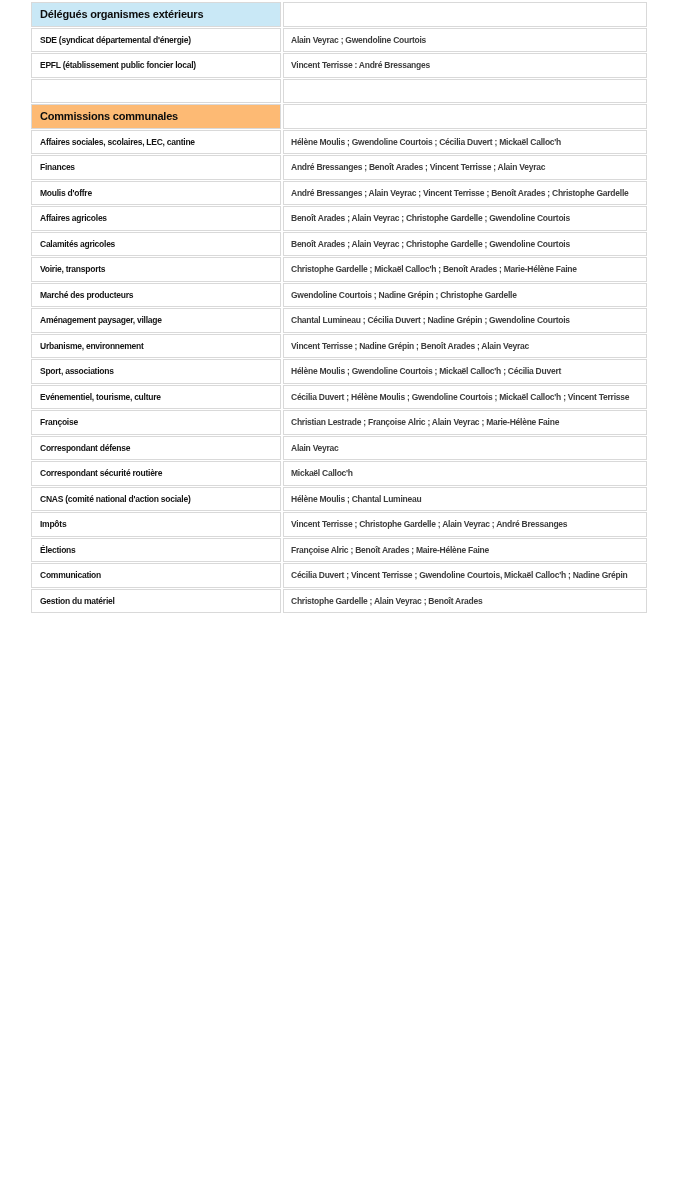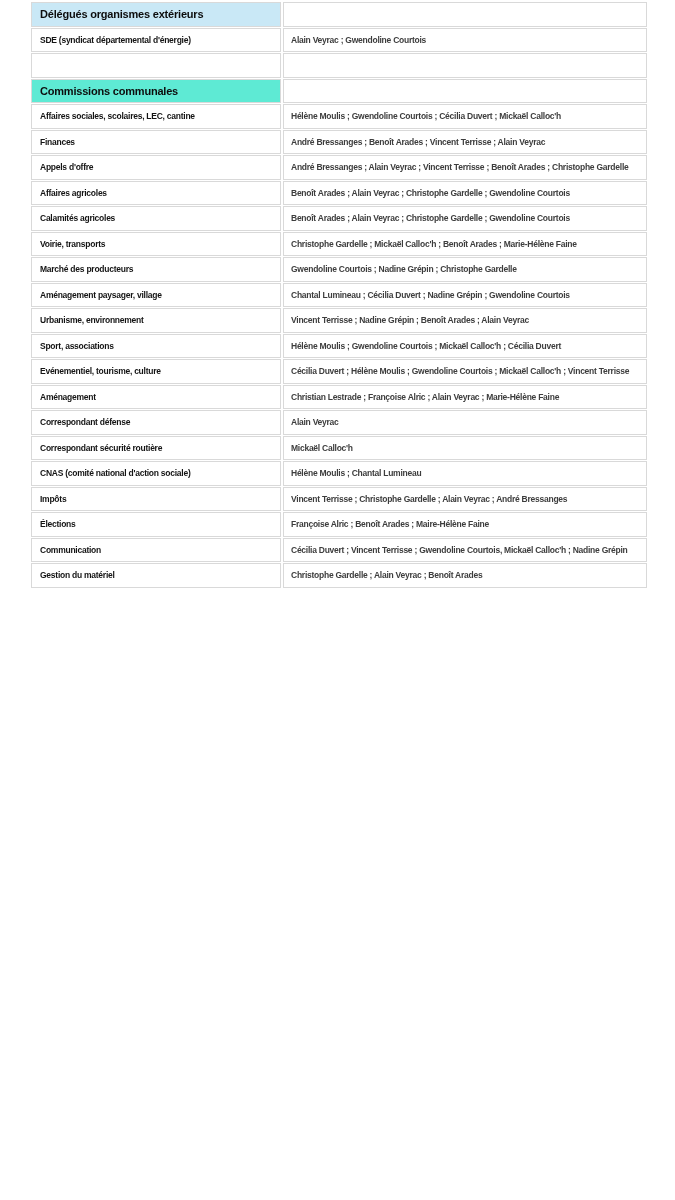--- a/index.html
+++ b/index.html
@@ -75,37 +75,41 @@
       <tbody>
           <tr>
             <td class="section-header" style="background: rgb(201, 232, 246);">Délégués organismes extérieurs</td>
             <td class="members"></td>
           </tr>
           <tr>
             <td class="label">SDE (syndicat départemental d'énergie)</td>
             <td class="members">Alain Veyrac ; Gwendoline Courtois</td>
           </tr>
           <tr>
+            <td class="label">EPFL (établissement public foncier local)</td>
+            <td class="members">Vincent Terrisse : André Bressanges</td>
+          </tr>
+          <tr>
             <td class="label"></td>
             <td class="members"></td>
           </tr>
           <tr>
-            <td class="section-header" style="background: #5eead4;">Commissions communales</td>
+            <td class="section-header" style="background: #fdba74;">Commissions communales</td>
             <td class="members"></td>
           </tr>
           <tr>
             <td class="label">Affaires sociales, scolaires, LEC, cantine</td>
             <td class="members">Hélène Moulis ; Gwendoline Courtois ; Cécilia Duvert ; Mickaël Calloc'h</td>
           </tr>
           <tr>
             <td class="label">Finances</td>
             <td class="members">André Bressanges ; Benoît Arades ; Vincent Terrisse ; Alain Veyrac</td>
           </tr>
           <tr>
-            <td class="label">Appels d'offre</td>
+            <td class="label">Moulis d'offre</td>
             <td class="members">André Bressanges ; Alain Veyrac ; Vincent Terrisse ; Benoît Arades ; Christophe Gardelle</td>
           </tr>
           <tr>
             <td class="label">Affaires agricoles</td>
             <td class="members">Benoît Arades ; Alain Veyrac ; Christophe Gardelle ; Gwendoline Courtois</td>
           </tr>
           <tr>
             <td class="label">Calamités agricoles</td>
             <td class="members">Benoît Arades ; Alain Veyrac ; Christophe Gardelle ; Gwendoline Courtois</td>
           </tr>
@@ -127,21 +131,21 @@
           </tr>
           <tr>
             <td class="label">Sport, associations</td>
             <td class="members">Hélène Moulis ; Gwendoline Courtois ; Mickaël Calloc'h ; Cécilia Duvert</td>
           </tr>
           <tr>
             <td class="label">Evénementiel, tourisme, culture</td>
             <td class="members">Cécilia Duvert ; Hélène Moulis ; Gwendoline Courtois ; Mickaël Calloc'h ; Vincent Terrisse</td>
           </tr>
           <tr>
-            <td class="label">Aménagement</td>
+            <td class="label">Françoise</td>
             <td class="members">Christian Lestrade ; Françoise Alric ; Alain Veyrac ; Marie-Hélène Faine</td>
           </tr>
           <tr>
             <td class="label">Correspondant défense</td>
             <td class="members">Alain Veyrac</td>
           </tr>
           <tr>
             <td class="label">Correspondant sécurité routière</td>
             <td class="members">Mickaël Calloc'h</td>
           </tr>

